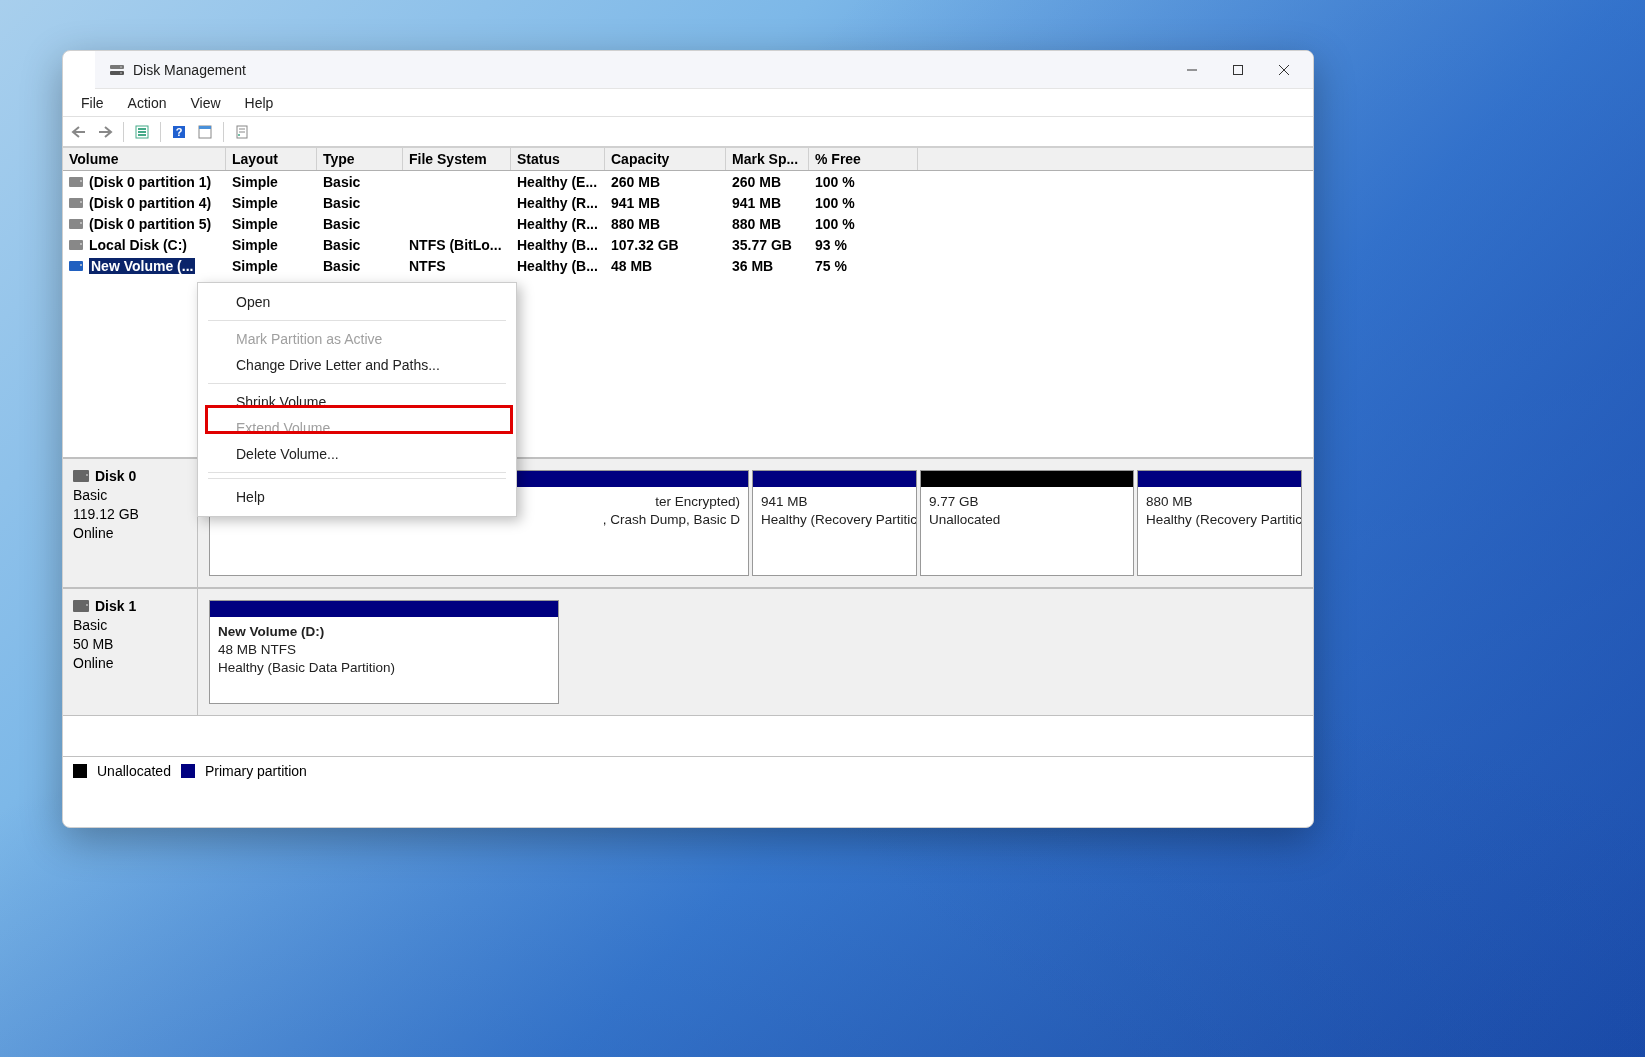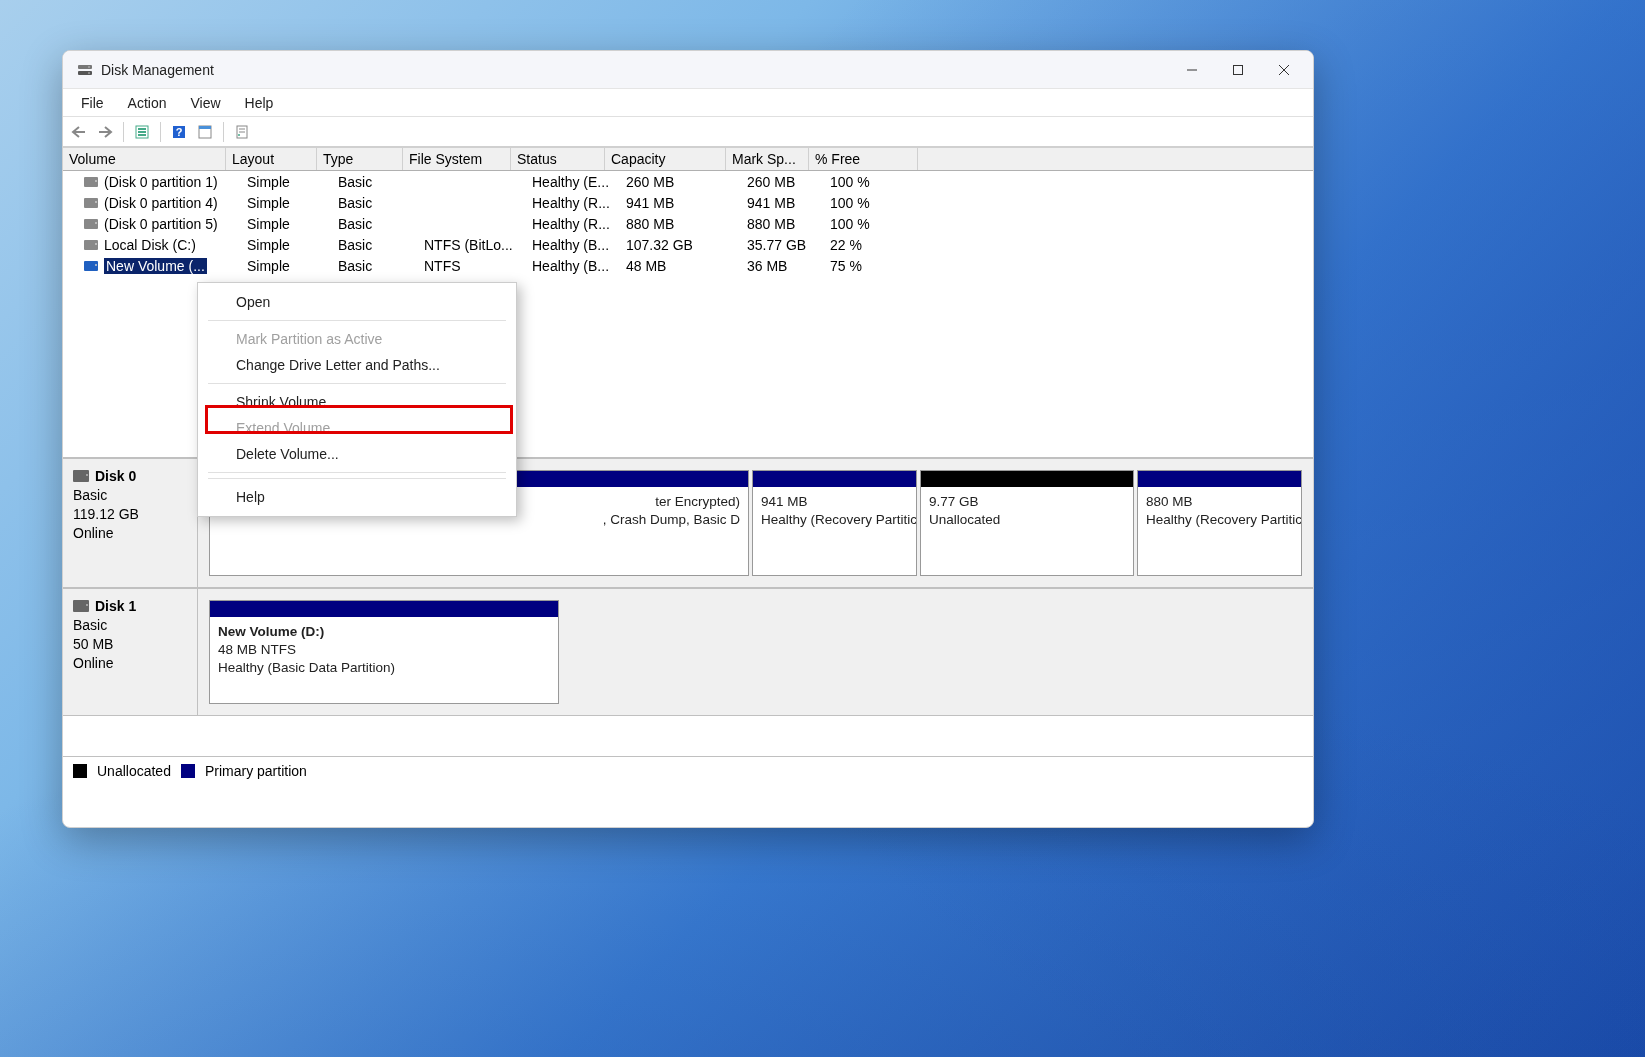--- a/index.html
+++ b/index.html
@@ -33,20 +33,21 @@
   flex-direction: column;
   overflow: hidden;
 }
 .titlebar {
   height: 38px;
   background: #f5f6fa;
   display: flex;
   align-items: center;
   padding: 0 6px;
   border-bottom: 1px solid #e5e5e5;
+  margin-left: 32px;
 }
 .titlebar .app-icon {
   width: 16px; height: 16px; margin: 0 8px;
 }
 .titlebar .title { font-size: 14px; color: #222; }
 .titlebar .ctrls { margin-left: auto; display: flex; }
 .titlebar .ctrl {
   width: 46px; height: 38px;
   display: flex; align-items: center; justify-content: center;
   cursor: pointer;
@@ -72,20 +73,21 @@
 }
 .toolbar .sep { width: 1px; height: 20px; background: #d0d0d0; margin: 0 4px; }
 .tbtn {
   width: 24px; height: 22px;
   display: flex; align-items: center; justify-content: center;
   cursor: pointer;
   border: 1px solid transparent;
 }
 .volume-list {
   border-bottom: 1px solid #c0c0c0;
+  font-weight: bold;
 }
 .vol-header {
   display: flex;
   background: #f0f0f0;
   border-top: 1px solid #d0d0d0;
   border-bottom: 1px solid #b0b0b0;
   height: 24px;
 }
 .vol-header .col {
   padding: 2px 6px;
@@ -120,21 +122,20 @@
   right: 1px; top: 3px;
   width: 2px; height: 2px;
   background: #ccc;
   border-radius: 50%;
 }
 .drive-icon.blue { background: #2060c0; }
 .list-body {
   height: 286px;
   overflow: auto;
   background: #fff;
-  padding-left: 15px;
 }
 .disk-section {
   overflow: hidden;
 }
 .disk-row {
   display: flex;
   border-top: 1px solid #c0c0c0;
   border-bottom: 1px solid #c0c0c0;
 }
 .disk-info {
@@ -363,21 +364,21 @@
         <div class="cell name-cell" style="width:163px">
             <span class="drive-icon"></span>
             <span class="name-text">Local Disk (C:)</span>
           </div>
         <div class="cell" style="width:91px">Simple</div>
         <div class="cell" style="width:86px">Basic</div>
         <div class="cell" style="width:108px">NTFS (BitLo...</div>
         <div class="cell" style="width:94px">Healthy (B...</div>
         <div class="cell" style="width:121px">107.32 GB</div>
         <div class="cell" style="width:83px">35.77 GB</div>
-        <div class="cell" style="width:109px">22 %</div>
+        <div class="cell" style="width:109px">93 %</div>
       </div>
       <div class="vol-row selected">
         <div class="cell name-cell" style="width:163px">
             <span class="drive-icon blue"></span>
             <span class="name-text">New Volume (...</span>
           </div>
         <div class="cell" style="width:91px">Simple</div>
         <div class="cell" style="width:86px">Basic</div>
         <div class="cell" style="width:108px">NTFS</div>
         <div class="cell" style="width:94px">Healthy (B...</div>

